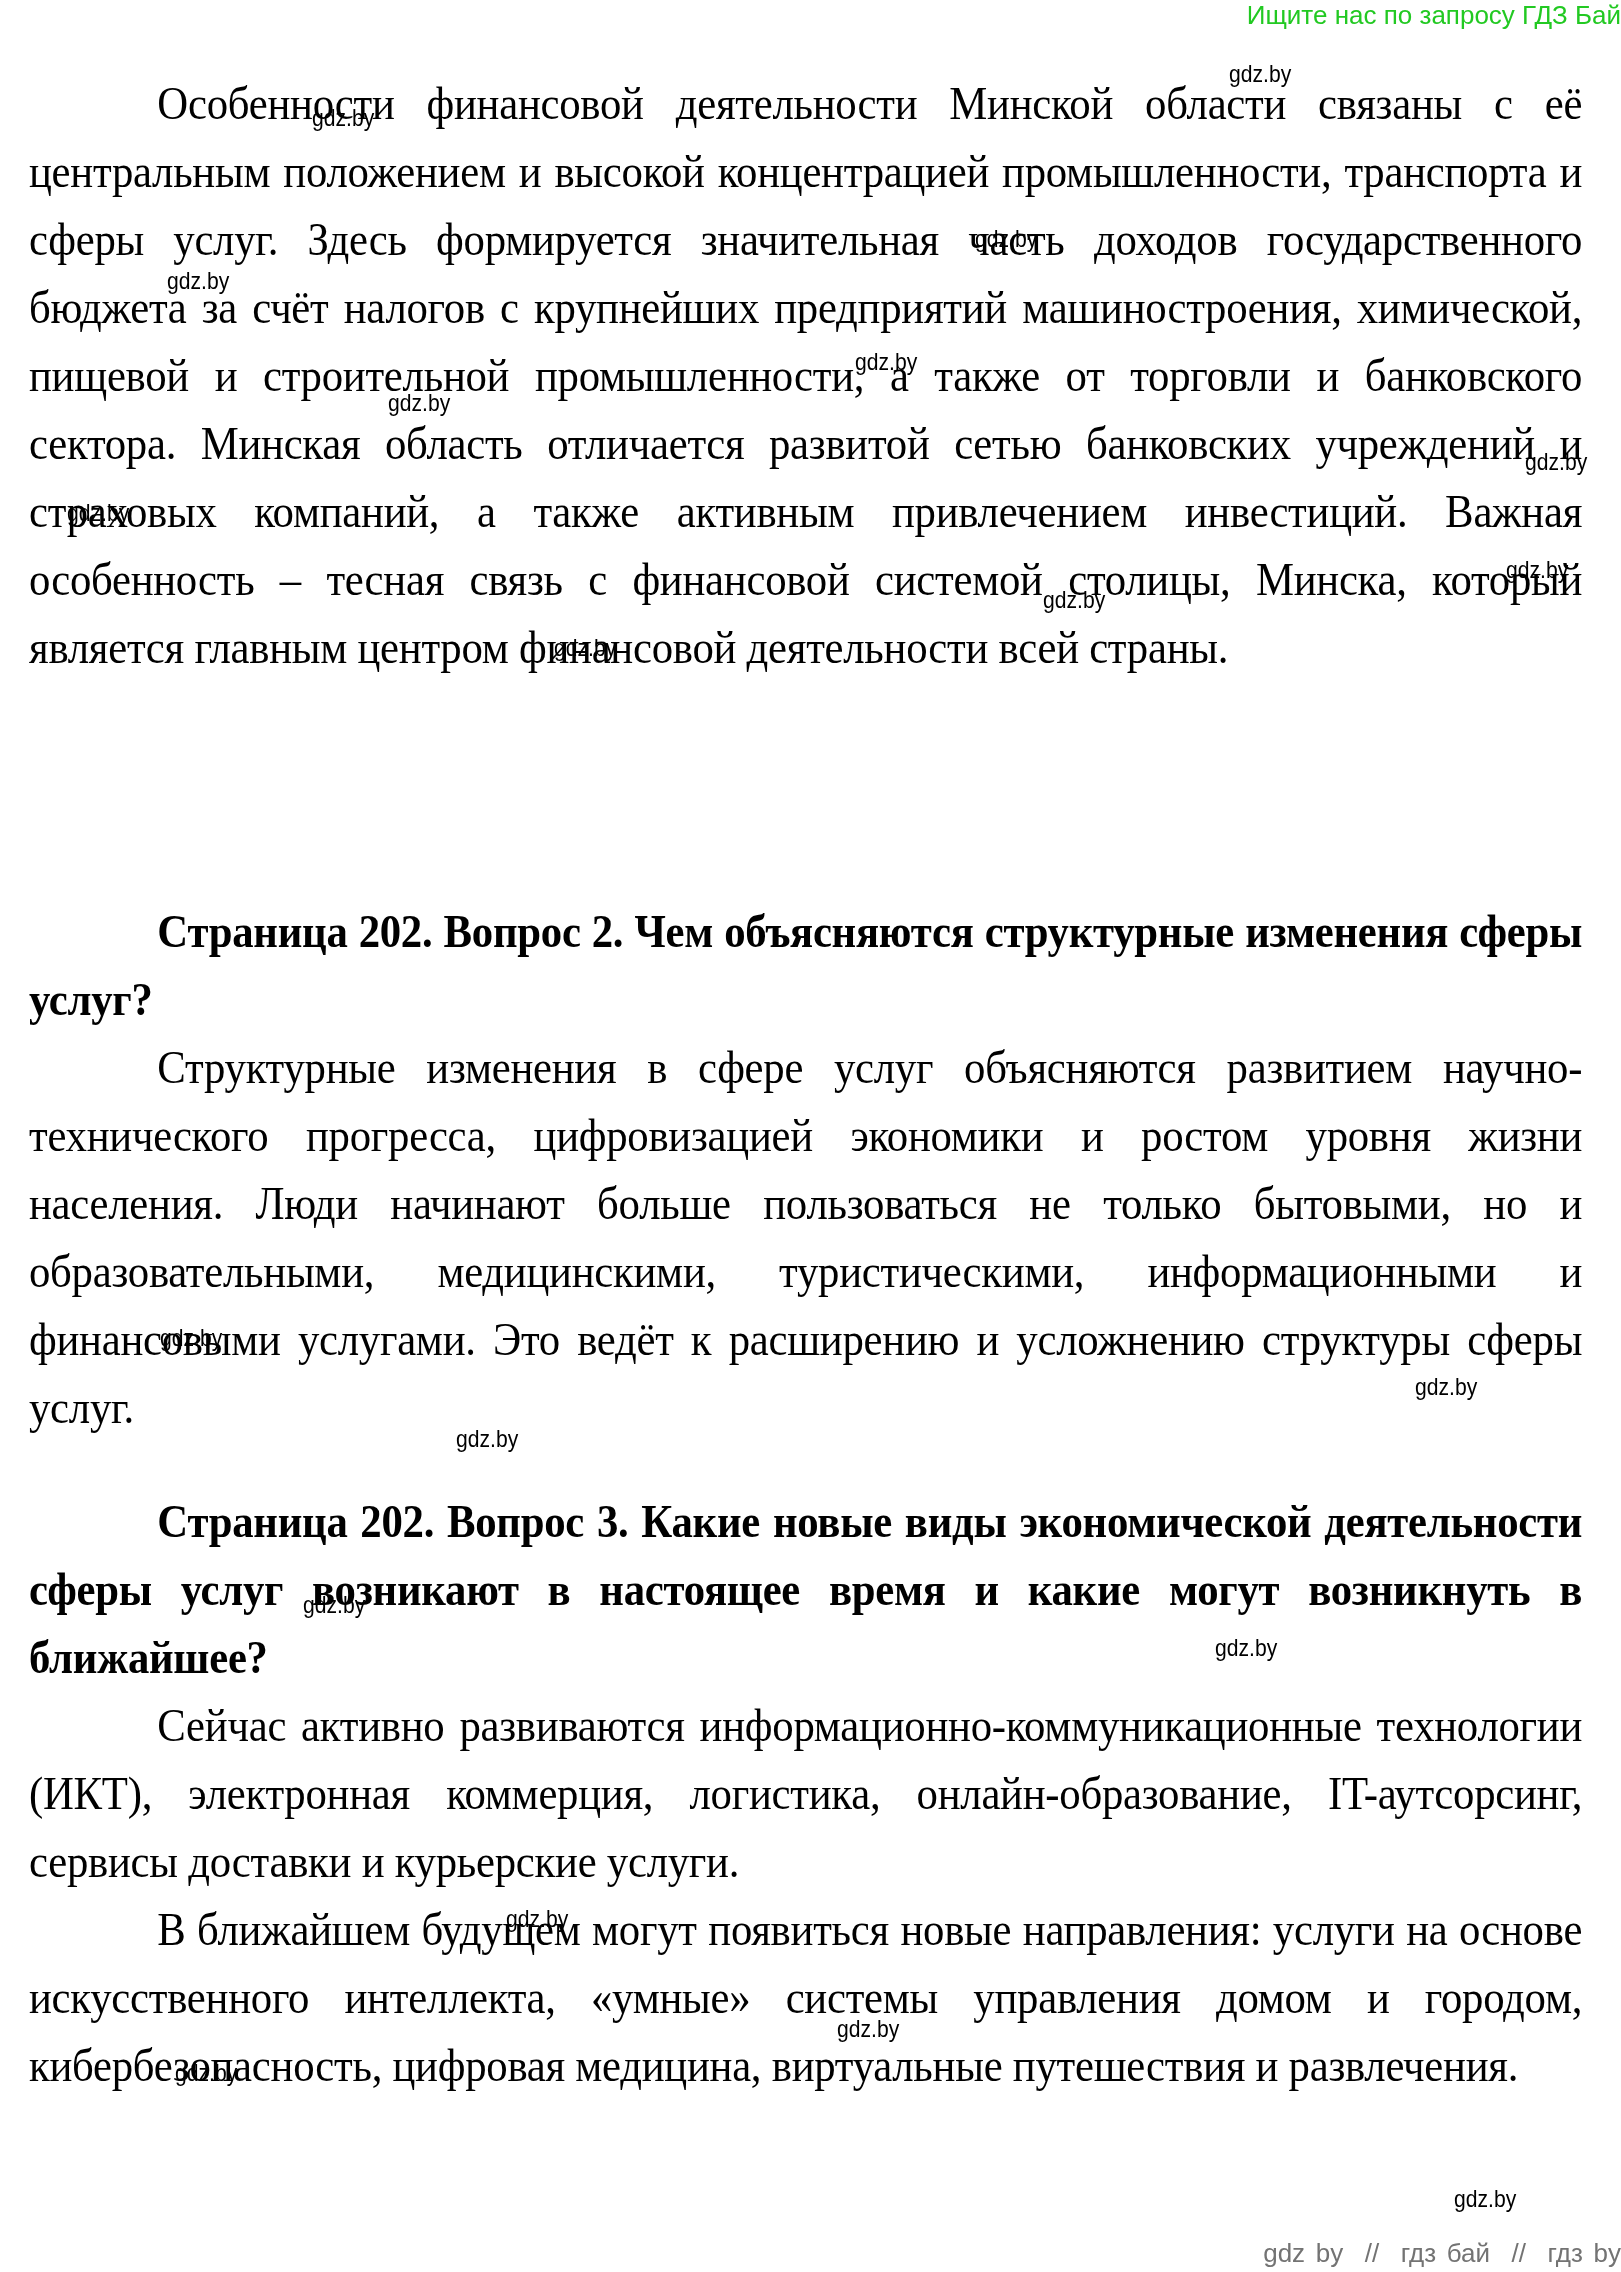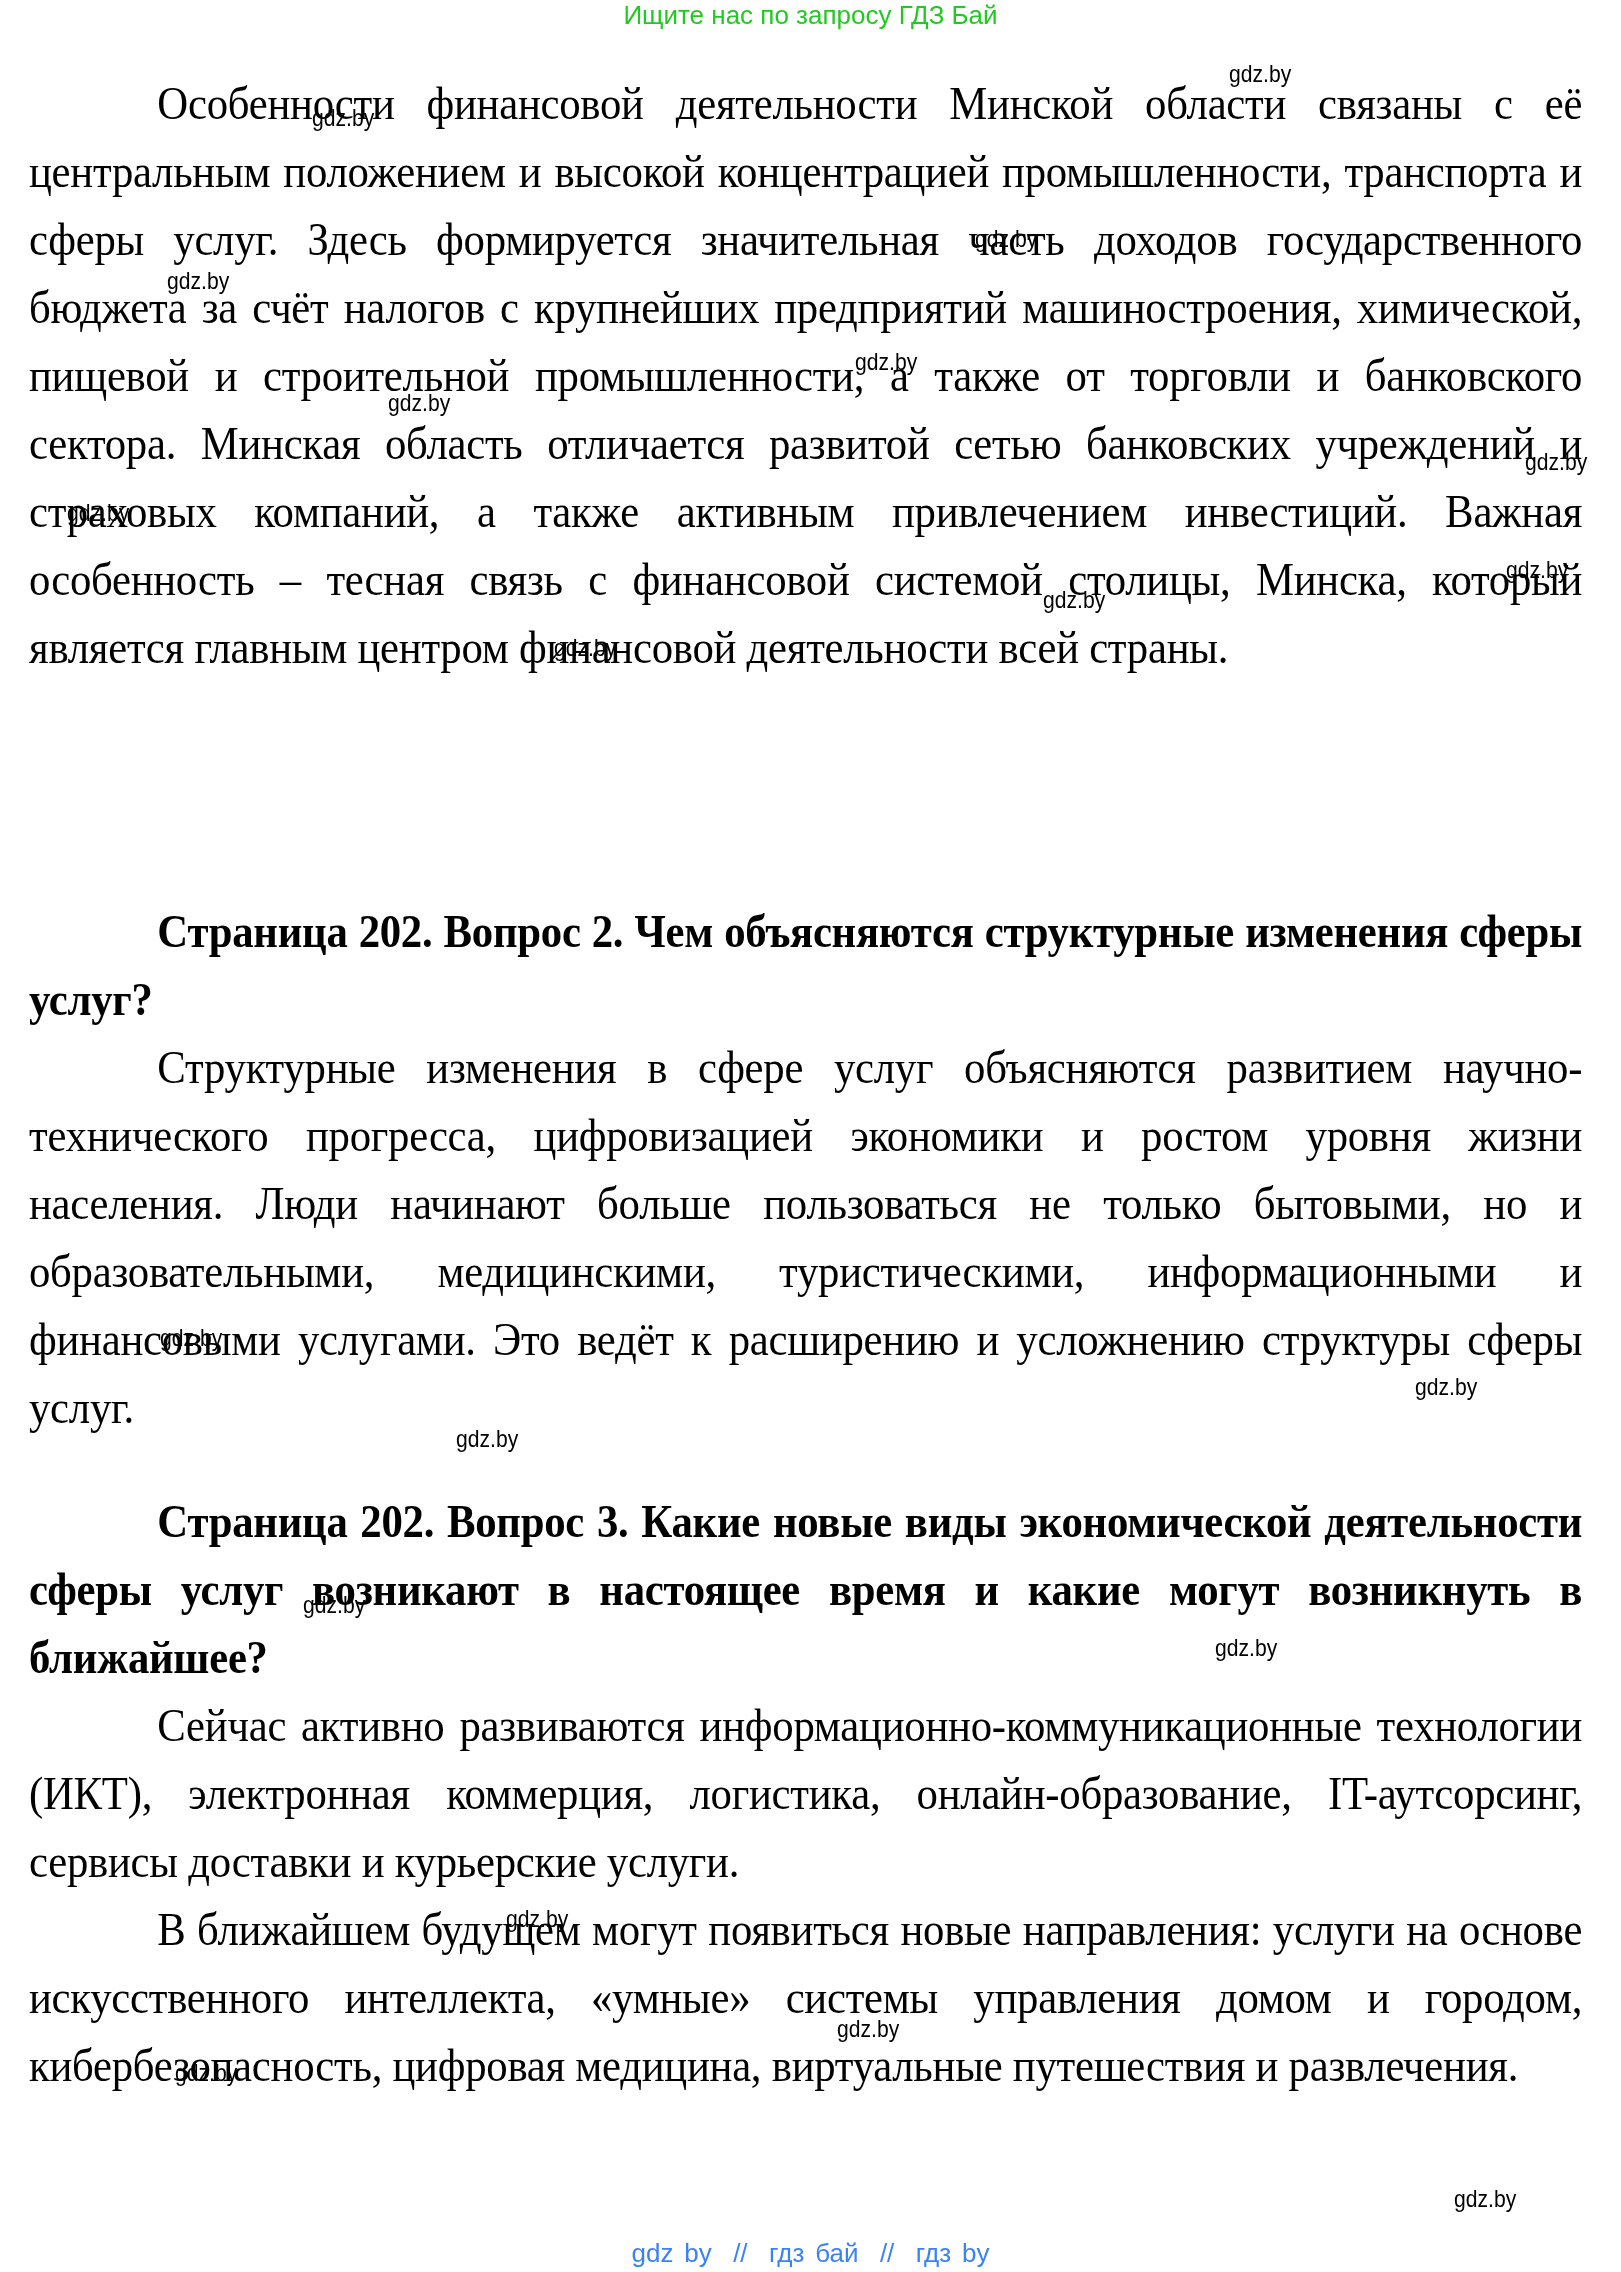--- a/index.html
+++ b/index.html
@@ -78,21 +78,21 @@
     font-size: 26px;
     line-height: 30px;
     color: #3f0f7f;
     word-spacing: 3.5px;
   }
   .block { position: absolute; left: 29px; width: 1553px; }
 </style>
 </head>
 <body>
 
-<div class="header-banner" style="color: rgb(34, 201, 34);">
+<div class="header-banner" style="color: rgb(34, 201, 34); text-align: right;">
   <span>Ищите нас по запросу ГДЗ Бай</span>
 </div>
 
 <div class="block" style="top:49px;margin-top:21px;">
   <p class="para"><span class="indent"></span><span>Особенности финансовой деятельности Минской области связаны с её центральным положением и высокой концентрацией промышленности, транспорта и сферы услуг. Здесь формируется значительная часть доходов государственного бюджета за счёт налогов с крупнейших предприятий машиностроения, химической, пищевой и строительной промышленности, а также от торговли и банковского сектора. Минская область отличается развитой сетью банковских учреждений и страховых компаний, а также активным привлечением инвестиций. Важная особенность – тесная связь с финансовой системой столицы, Минска, который является главным центром финансовой деятельности всей страны.</span></p>
 </div>
 
 <div class="block" style="top:898px;">
   <p class="heading"><span class="indent"></span><span>Страница 202. Вопрос 2. Чем объясняются структурные изменения сферы услуг?</span></p>
   <p class="para"><span class="indent"></span><span>Структурные изменения в сфере услуг объясняются развитием научно-технического прогресса, цифровизацией экономики и ростом уровня жизни населения. Люди начинают больше пользоваться не только бытовыми, но и образовательными, медицинскими, туристическими, информационными и финансовыми услугами. Это ведёт к расширению и усложнению структуры сферы услуг.</span></p>
@@ -120,16 +120,16 @@
     <div class="watermark" style="left: 1415px; top: 1374px;">gdz.by</div>
     <div class="watermark" style="left: 456px; top: 1426px;">gdz.by</div>
     <div class="watermark" style="left: 303px; top: 1592px;">gdz.by</div>
     <div class="watermark" style="left: 1215px; top: 1635px;">gdz.by</div>
     <div class="watermark" style="left: 506px; top: 1906px;">gdz.by</div>
     <div class="watermark" style="left: 837px; top: 2016px;">gdz.by</div>
     <div class="watermark" style="left: 175px; top: 2060px;">gdz.by</div>
     <div class="watermark" style="left: 1454px; top: 2186px;">gdz.by</div>
   </div>
 
-<div class="footer-banner" style="color: #3b82f6;">
+<div class="footer-banner" style="color: #737373; text-align: right;">
   <span style="white-space:pre;">gdz by  //  гдз бай  //  гдз by</span>
 </div>
 
 
 </body></html>

